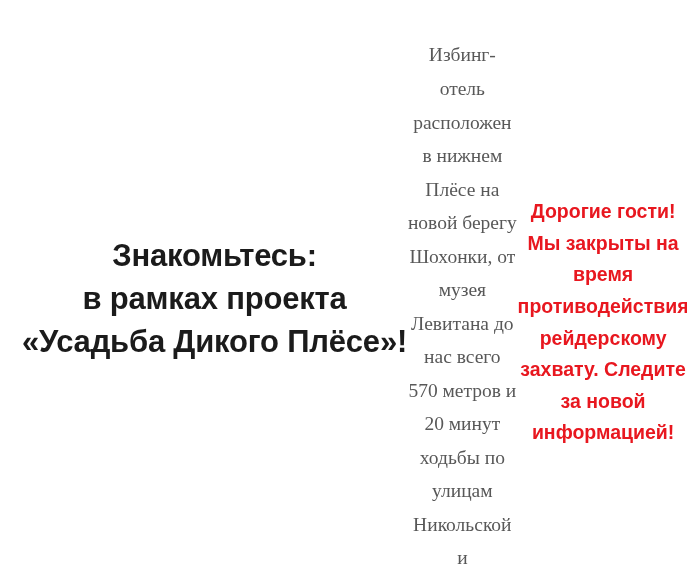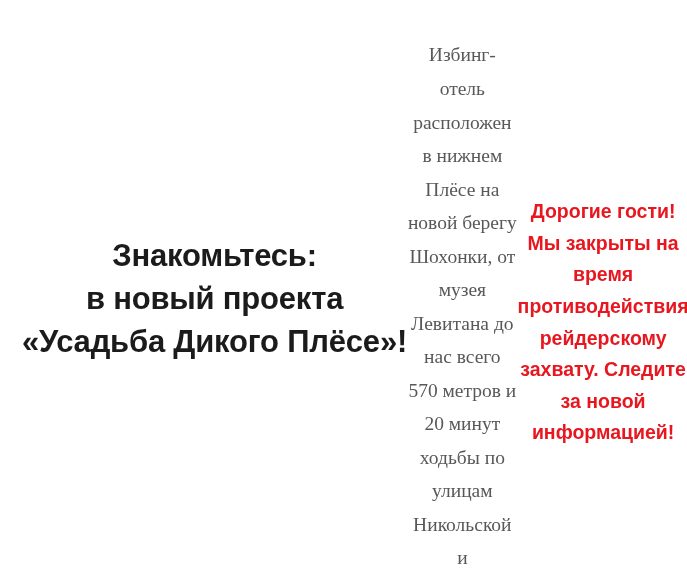--- a/index.html
+++ b/index.html
@@ -61,21 +61,21 @@
     display: block;
   }
 </style>
 </head>
 <body>
 
 <div class="page">
 
   <h1 class="headline">
     <span class="hl-line">Знакомьтесь:</span>
-    <span class="hl-line">в новый проекта</span>
+    <span class="hl-line">в рамках проекта</span>
     <span class="hl-line">«Усадьба Дикого Плёсе»!</span>
   </h1>
 
   <p class="intro">
     <span class="p-line">Избинг-отель расположен в нижнем Плёсе на</span>
     <span class="p-line">новой берегу Шохонки, от музея Левитана до</span>
     <span class="p-line">нас всего 570 метров и 20 минут ходьбы по</span>
     <span class="p-line">улицам Никольской и Мельничной.</span>
   </p>
 

